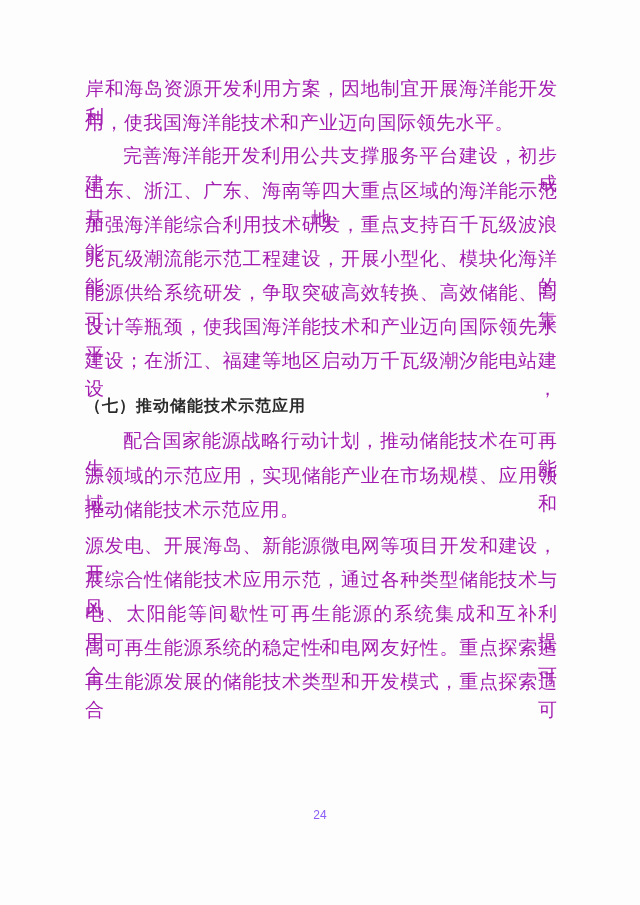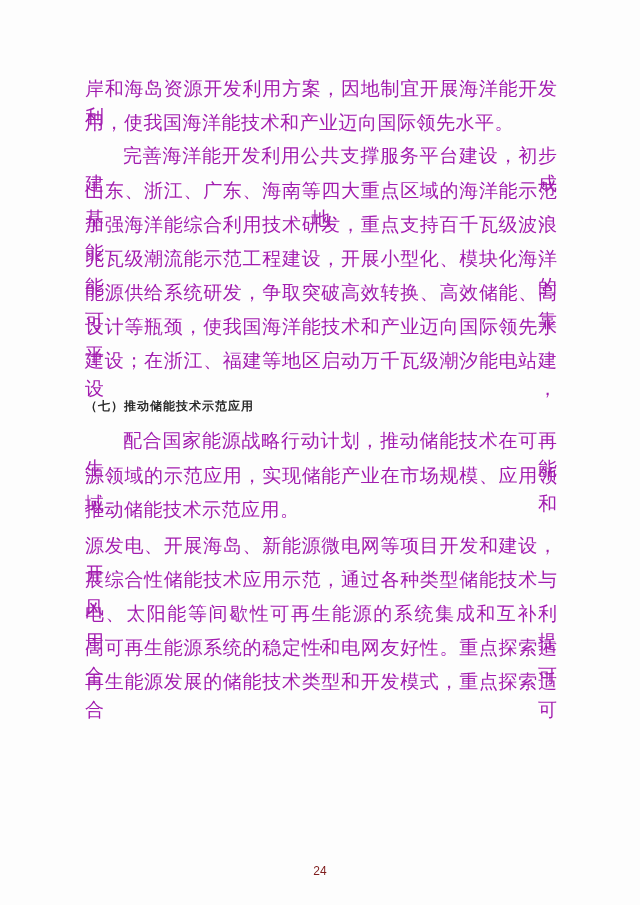--- a/index.html
+++ b/index.html
@@ -40,42 +40,42 @@
     text-align-last: justify;
     letter-spacing: 0;
   }
   .line.indent {
     text-indent: 38px;
     font-family: Liberation Mono, monospace;
   }
   .section-heading {
     height: 34px;
     line-height: 34px;
-    font-size: 12px;
+    font-size: 16px;
     font-weight: bold;
     color: #2b2b2b;
     margin-top: 8px;
     margin-bottom: 5px;
     letter-spacing: 1px;
     white-space: nowrap;
   }
   .para-storage {
     margin-top: 2px;
   }
   .bold-lead {
     font-weight: bold;
   }
   .page-number {
     position: absolute;
     left: 0;
     right: 0;
-    top: 864px;
+    top: 808px;
     text-align: center;
     font-size: 12px;
-    color: #7f1d1d;
+    color: #8b5cf6;
     font-family: "Liberation Sans", "DejaVu Sans", sans-serif;
   }
 </style>
 </head>
 <body>
 
 <div class="page">
   <div class="body-text">
 
     <div class="para">

